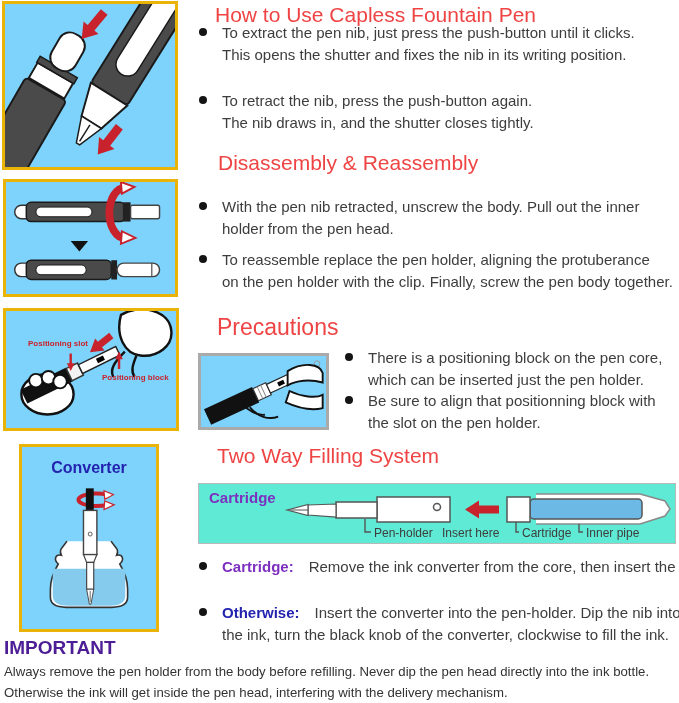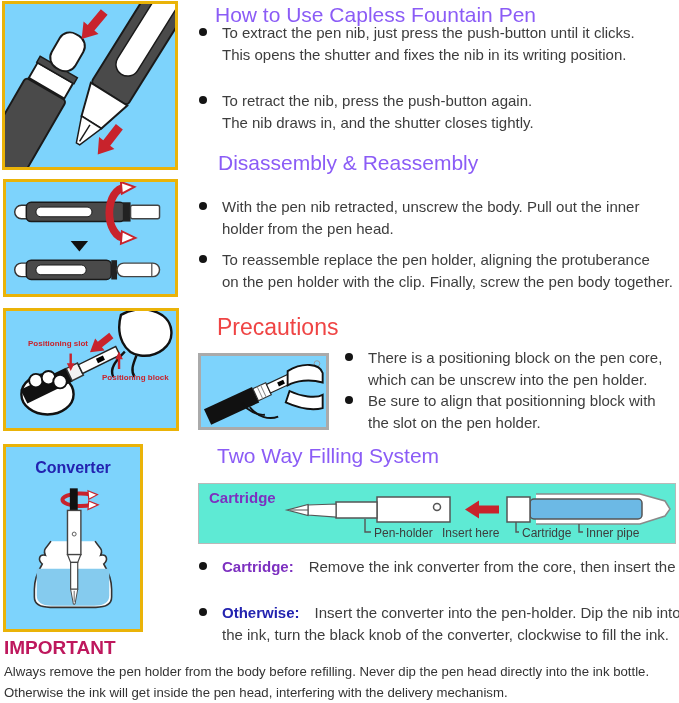--- a/index.html
+++ b/index.html
@@ -1,37 +1,37 @@
 <!DOCTYPE html>
 <html><head>
 <meta charset="utf-8">
 <style>
   html,body{margin:0;padding:0}
   body{width:679px;height:703px;position:relative;background:#fff;
        font-family:"Liberation Sans",sans-serif;color:#3d3d3d;overflow:hidden}
-  .h1{position:absolute;font-size:21px;font-weight:400;color:#8b5cf6;white-space:nowrap}
+  .h1{position:absolute;font-size:21px;font-weight:400;color:#ef4444;white-space:nowrap}
   .h1.red{color:#ef4444;font-size:23px}
   .bullet{position:absolute;display:flex}
   .dot{flex:0 0 auto;width:8px;height:8px;border-radius:50%;background:#141414;margin:6px 15px 0 0}
   .btext{font-size:15px;line-height:21.5px;color:#3d3d3d}
   .bl{display:block;white-space:nowrap}
   .lead{font-weight:700;margin-right:15px}
   .purple{color:#7d30c0}
   .blue{color:#2323b0}
   .imgbox{position:absolute;border:3px solid #eab308;background:#7dd3fc;box-sizing:border-box;overflow:hidden}
   .imgbox svg{display:block;width:100%;height:100%}
   .poslabel{position:absolute;font-size:8px;font-weight:700;color:#c8232c;white-space:nowrap}
   .conv-title{position:absolute;left:0;right:0;top:12px;text-align:center;
               font-size:16px;font-weight:700;color:#2323b0}
   .diagram{position:absolute;left:198px;top:483px;width:478px;height:61px;
            border:1px solid #b9b9b9;box-sizing:border-box;background:#5eead4}
   .diagram svg{position:absolute;left:0;top:0;width:476px;height:59px}
   .dheading{position:absolute;left:10px;top:5px;font-size:15px;font-weight:700;color:#7d30c0}
   .dlabel{position:absolute;top:42px;font-size:12px;color:#3d3d3d;white-space:nowrap}
-  .important{position:absolute;left:4px;top:637px;font-size:19px;font-weight:700;color:#be185d}
+  .important{position:absolute;left:4px;top:637px;font-size:19px;font-weight:700;color:#4c1d95}
   .footer{position:absolute;left:4px;top:661px;font-size:13.2px;line-height:21px;color:#333}
 </style>
 </head>
 <body>
 
 <div class="imgbox" style="left:2px;top:1px;width:176px;height:169px">
   <svg viewBox="0 0 174 167">
     <g transform="translate(-22,198) rotate(30)">
       <rect x="-24" y="-128" width="48" height="170" rx="4" fill="#4a4a4a" stroke="#1a1a1a" stroke-width="2"></rect>
       <rect x="-21" y="-147" width="42" height="18" fill="#fff" stroke="#1a1a1a" stroke-width="2"></rect>
@@ -94,21 +94,21 @@
     </g>
     <line x1="66" y1="44" x2="66" y2="55" stroke="#c8232c" stroke-width="2.5"></line>
     <polygon points="62,54 70,54 66,62" fill="#c8232c"></polygon>
     <line x1="116" y1="60" x2="116" y2="49" stroke="#c8232c" stroke-width="2.5"></line>
     <polygon points="112,50 120,50 116,42" fill="#c8232c"></polygon>
   </svg>
   <span class="poslabel" style="left:22px;top:28px">Positioning slot</span>
   <span class="poslabel" style="left:96px;top:62px">Positioning block</span>
 </div>
 
-<div class="imgbox" style="left:3px;top:444px;width:140px;height:188px">
+<div class="imgbox" style="left:19px;top:444px;width:140px;height:188px">
   <svg viewBox="0 0 170 186">
     <path d="M57,97 C52,105 46,107 50,115 C42,113 40,121 46,126 C40,136 36,146 36,158 L36,168 C36,177 44,181 56,181 L114,181 C126,181 134,177 134,168 L134,158 C134,146 130,136 124,126 C130,121 128,113 120,115 C124,107 118,105 113,97" fill="#fff" stroke="#333" stroke-width="2"></path>
     <path d="M39,132 L131,132 L131,166 C131,175 124,179 112,179 L58,179 C46,179 39,175 39,166 Z" fill="#85cbee"></path>
     <path d="M108,38 A23,8 0 1 0 108,51" fill="none" stroke="#c8232c" stroke-width="5"></path>
     <polygon points="104,33 116,38 105,44" fill="#fff" stroke="#c8232c" stroke-width="1.5"></polygon>
     <polygon points="105,46 117,51 104,57" fill="#fff" stroke="#c8232c" stroke-width="1.5"></polygon>
     <rect x="81" y="30" width="10" height="28" fill="#111"></rect>
     <rect x="78" y="58" width="17" height="56" fill="#fff" stroke="#444" stroke-width="1.8"></rect>
     <circle cx="86.5" cy="88" r="2.5" fill="#fff" stroke="#555" stroke-width="1.2"></circle>
     <polygon points="78,114 95,114 91,124 82,124" fill="#fff" stroke="#444" stroke-width="1.5"></polygon>
@@ -170,21 +170,21 @@
     <span class="bl">on the pen holder with the clip. Finally, screw the pen body together.</span>
   </div>
 </div>
 
 <div class="h1 red" style="left:217px;top:314px">Precautions</div>
 
 <div class="bullet" style="left:345px;top:347px">
   <span class="dot"></span>
   <div class="btext">
     <span class="bl">There is a positioning block on the pen core,</span>
-    <span class="bl">which can be unscrew into the pen holder.</span>
+    <span class="bl">which can be inserted just the pen holder.</span>
   </div>
 </div>
 <div class="bullet" style="left:345px;top:390px">
   <span class="dot"></span>
   <div class="btext">
     <span class="bl">Be sure to align that positionning block with</span>
     <span class="bl">the slot on the pen holder.</span>
   </div>
 </div>
 

